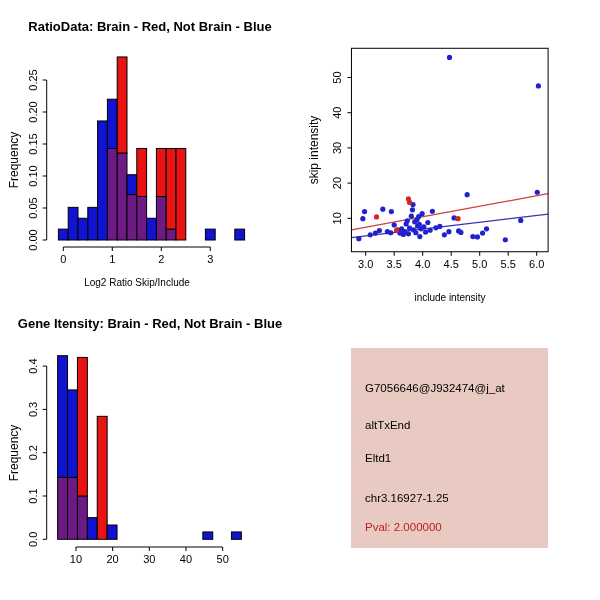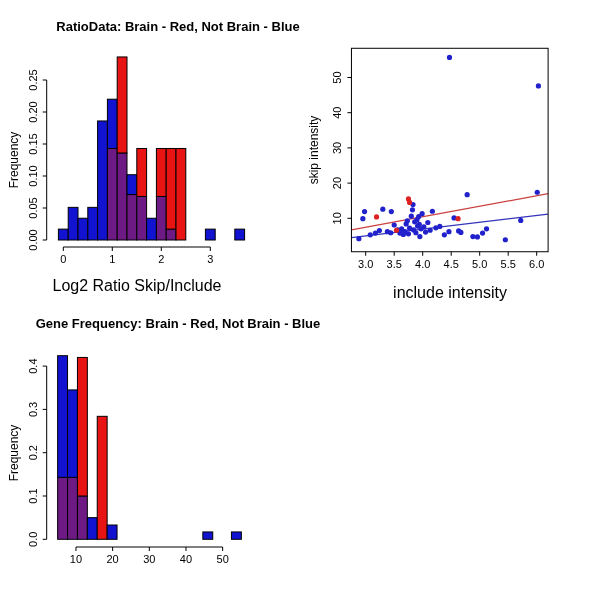--- a/index.html
+++ b/index.html
@@ -1,22 +1,22 @@
 <!DOCTYPE html>
 <html><head>
 <meta charset="utf-8">
 <style>
   html,body{margin:0;padding:0;background:#ffffff;}
   #stage{position:relative;width:600px;height:600px;background:#fff;overflow:hidden;
          font-family:"Liberation Sans",sans-serif;color:#000;}
   .panel{position:absolute;width:300px;height:300px;}
   .panel svg{position:absolute;left:0;top:0;}
   .ptitle{position:absolute;left:0;top:19px;width:100%;text-align:center;
-          font-size:13px;font-weight:bold;white-space:nowrap;margin-left:28px;}
-  .xlab{position:absolute;text-align:center;font-size:16px;}
+          font-size:13px;font-weight:bold;white-space:nowrap;}
+  .xlab{position:absolute;text-align:center;font-size:10px;}
   .vlab{position:absolute;transform:translate(-50%,-50%) rotate(-90deg);
         font-size:12px;white-space:nowrap;}
   .tick{font-size:11px;font-family:"Liberation Sans",sans-serif;}
   #infoBox{position:absolute;left:51px;top:48px;width:197px;height:200px;}
   .infoline{position:absolute;left:14px;font-size:11.5px;white-space:nowrap;}
   .pval{color:#c02020;}
 </style>
 </head>
 <body>
 
@@ -168,21 +168,21 @@
         <g>
           <circle cx="76.52999999999999" cy="216.892" r="2.6" fill="#dd2222"></circle>
           <circle cx="96.48" cy="230.268" r="2.6" fill="#dd2222"></circle>
           <circle cx="108.45" cy="198.94" r="2.6" fill="#dd2222"></circle>
           <circle cx="109.59000000000002" cy="202.46" r="2.6" fill="#dd2222"></circle>
           <circle cx="158.04000000000002" cy="218.652" r="2.6" fill="#dd2222"></circle>
         </g>
         <rect x="51.45" y="48.28400000000002" width="196.65000000000003" height="203.456" fill="none" stroke="#000000"></rect>
       </svg>
     <div class="vlab" style="left:14px;top:150px">skip intensity</div>
-    <div class="xlab" style="left:0;top:284px;width:300px">include intensity</div>
+    <div class="xlab" style="left:0;top:292px;width:300px">include intensity</div>
   </div>
 
   <div class="panel" id="panelBL" style="left:0;top:300px">
     <svg width="300" height="300" id="svgBL">
         <line x1="46.7" y1="239.3" x2="46.7" y2="66.1" stroke="#000000"></line>
         <line x1="46.7" y1="239.3" x2="42.7" y2="239.3" stroke="#000000"></line>
         <text x="36.7" y="239.3" text-anchor="middle" class="tick" fill="#000000" transform="rotate(-90 36.7 239.3)">0.0</text>
         <line x1="46.7" y1="196" x2="42.7" y2="196" stroke="#000000"></line>
         <text x="36.7" y="196" text-anchor="middle" class="tick" fill="#000000" transform="rotate(-90 36.7 196)">0.1</text>
         <line x1="46.7" y1="152.7" x2="42.7" y2="152.7" stroke="#000000"></line>
@@ -209,18 +209,27 @@
           <rect x="67.5359" y="89.91500000000002" width="9.9009" height="87.466" fill="#1212d1" stroke="#000000" stroke-width="1"></rect>
           <rect x="77.4368" y="196" width="9.900899999999996" height="43.300000000000004" fill="#6e1a85" stroke="#000000" stroke-width="1"></rect>
           <rect x="77.4368" y="57.440000000000026" width="9.900899999999996" height="138.55999999999997" fill="#e81414" stroke="#000000" stroke-width="1"></rect>
           <rect x="87.33769999999998" y="217.65" width="9.900900000000004" height="21.650000000000002" fill="#1212d1" stroke="#000000" stroke-width="1"></rect>
           <rect x="97.23859999999999" y="116.32800000000002" width="9.900899999999996" height="122.972" fill="#e81414" stroke="#000000" stroke-width="1"></rect>
           <rect x="107.1395" y="225.01100000000002" width="9.900899999999996" height="14.289000000000001" fill="#1212d1" stroke="#000000" stroke-width="1"></rect>
           <rect x="202.84820000000002" y="231.93900000000002" width="9.900899999999984" height="7.361000000000001" fill="#1212d1" stroke="#000000" stroke-width="1"></rect>
           <rect x="231.45079999999996" y="231.93900000000002" width="9.90090000000001" height="7.361000000000001" fill="#1212d1" stroke="#000000" stroke-width="1"></rect>
         </g>
       </svg>
-    <div class="ptitle" style="top:16px">Gene Frequency: Brain - Red, Not Brain - Blue</div>
+    <div class="ptitle" style="top:16px">Gene Itensity: Brain - Red, Not Brain - Blue</div>
     <div class="vlab" style="left:14px;top:453px;top:153px">Frequency</div>
   </div>
 
+  <div class="panel" style="left:300px;top:300px">
+    <div id="infoBox" style="background: rgb(233, 202, 194);">
+      <div class="infoline" style="top:34px">G7056646@J932474@j_at</div>
+      <div class="infoline" style="top:71px">altTxEnd</div>
+      <div class="infoline" style="top:104px">Eltd1</div>
+      <div class="infoline" style="top:144px">chr3.16927-1.25</div>
+      <div class="infoline pval" style="top:173px">Pval: 2.000000</div>
+    </div>
+  </div>
 
 </div>
 
 </body></html>

